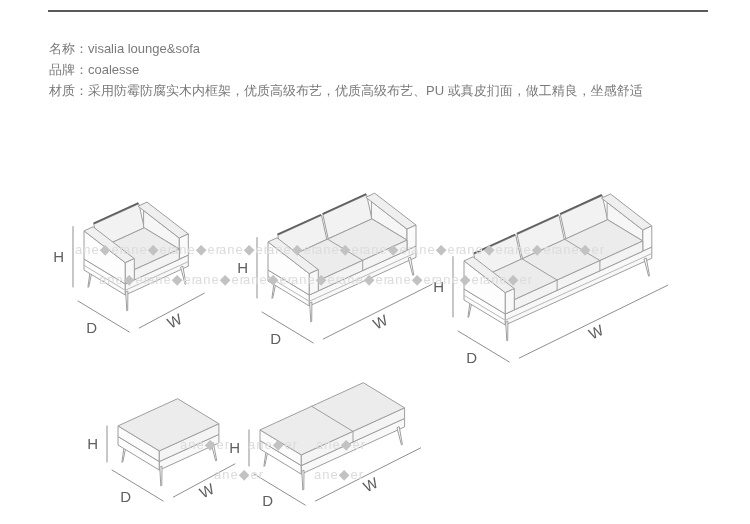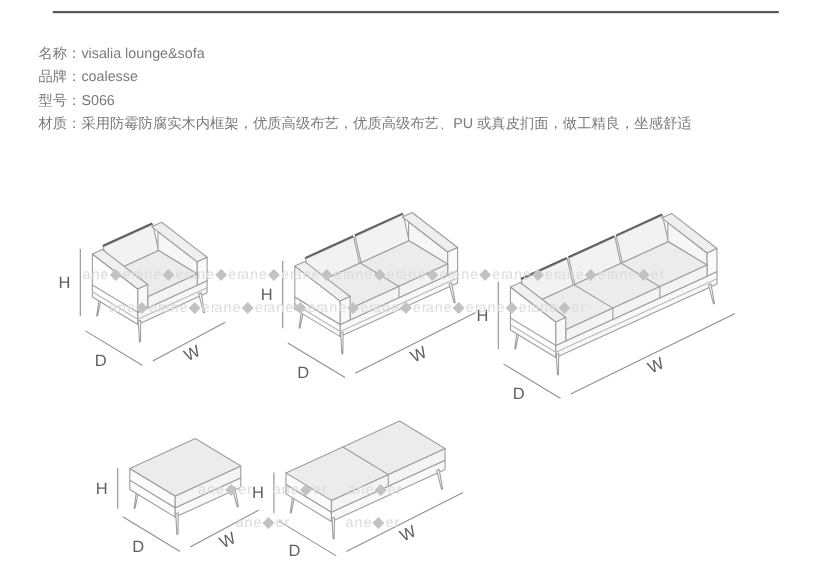--- a/index.html
+++ b/index.html
@@ -2,38 +2,37 @@
 <html><head>
 <meta charset="utf-8">
 <style>
   html,body{margin:0;padding:0}
   body{
     width:750px;height:524px;position:relative;overflow:hidden;
     background:#ffffff;
     font-family:"Liberation Sans","DejaVu Sans",sans-serif;
   }
   .top-rule{position:absolute;left:48px;top:10px;width:660px;height:2px;background:#5a5a5a}
-  .specs{position:absolute;left:35px;top:38px;font-size:13px;line-height:21px;color:#7a7a7a}
+  .specs{position:absolute;left:49px;top:38px;font-size:13px;line-height:21px;color:#7a7a7a}
   .spec-line{white-space:nowrap}
   .spec-line.indent{padding-left:41px}
   .figure{position:absolute}
   .figure svg{overflow:visible;display:block}
   .wm{position:absolute;font-size:13px;color:#dcdcdc;letter-spacing:1px;white-space:nowrap;
       pointer-events:none;user-select:none}
   .wm .dia{color:#c2c2c2;font-size:14px}
 </style>
 </head>
 <body>
 
 <div class="top-rule"></div>
 
 <div class="specs">
   <div class="spec-line">名称：visalia lounge&amp;sofa</div>
   <div class="spec-line">品牌：coalesse</div>
-  <div class="spec-line">型号：S066</div>
   <div class="spec-line">材质：采用防霉防腐实木内框架，优质高级布艺，优质高级布艺、PU 或真皮扪面，做工精良，坐感舒适</div>
 </div>
 
 <div class="figure" id="fig-0" style="left: 44px; top: 190px;">
     <svg width="200" height="176">
       <polygon points="46.2,80.6 48.4,79.6 44.8,96.9 43.9,97.4" fill="#ffffff" stroke="#9e9e9e" stroke-width="1" stroke-linejoin="round"></polygon>
       <polygon points="101.1,55.6 103.3,54.6 103.2,70.3 102.2,70.7" fill="#ffffff" stroke="#9e9e9e" stroke-width="1" stroke-linejoin="round"></polygon>
       <polygon points="55.2,58.4 100.2,37.8 94.9,13.8 49.8,34.3" fill="#f2f2f2" stroke="#9e9e9e" stroke-width="1" stroke-linejoin="round"></polygon>
       <polygon points="49.8,34.3 94.9,13.8 94.0,12.2 49.0,32.8" fill="#5e5e5e" stroke="none" stroke-width="1" stroke-linejoin="round"></polygon>
       <polygon points="99.6,37.5 135.3,59.1 135.3,48.1 99.6,20.5" fill="#f6f6f6" stroke="#9e9e9e" stroke-width="1" stroke-linejoin="round"></polygon>

